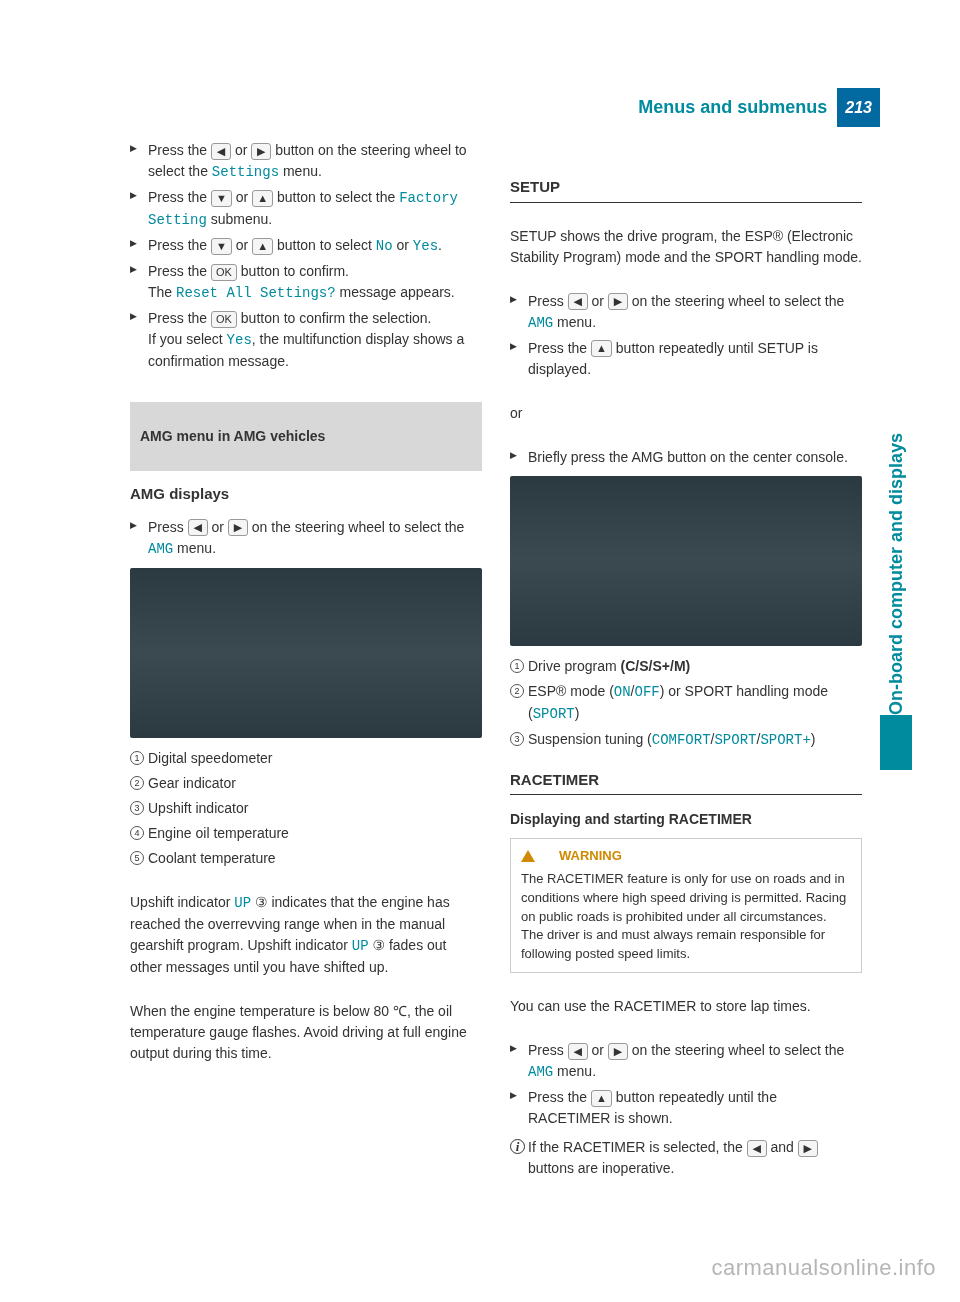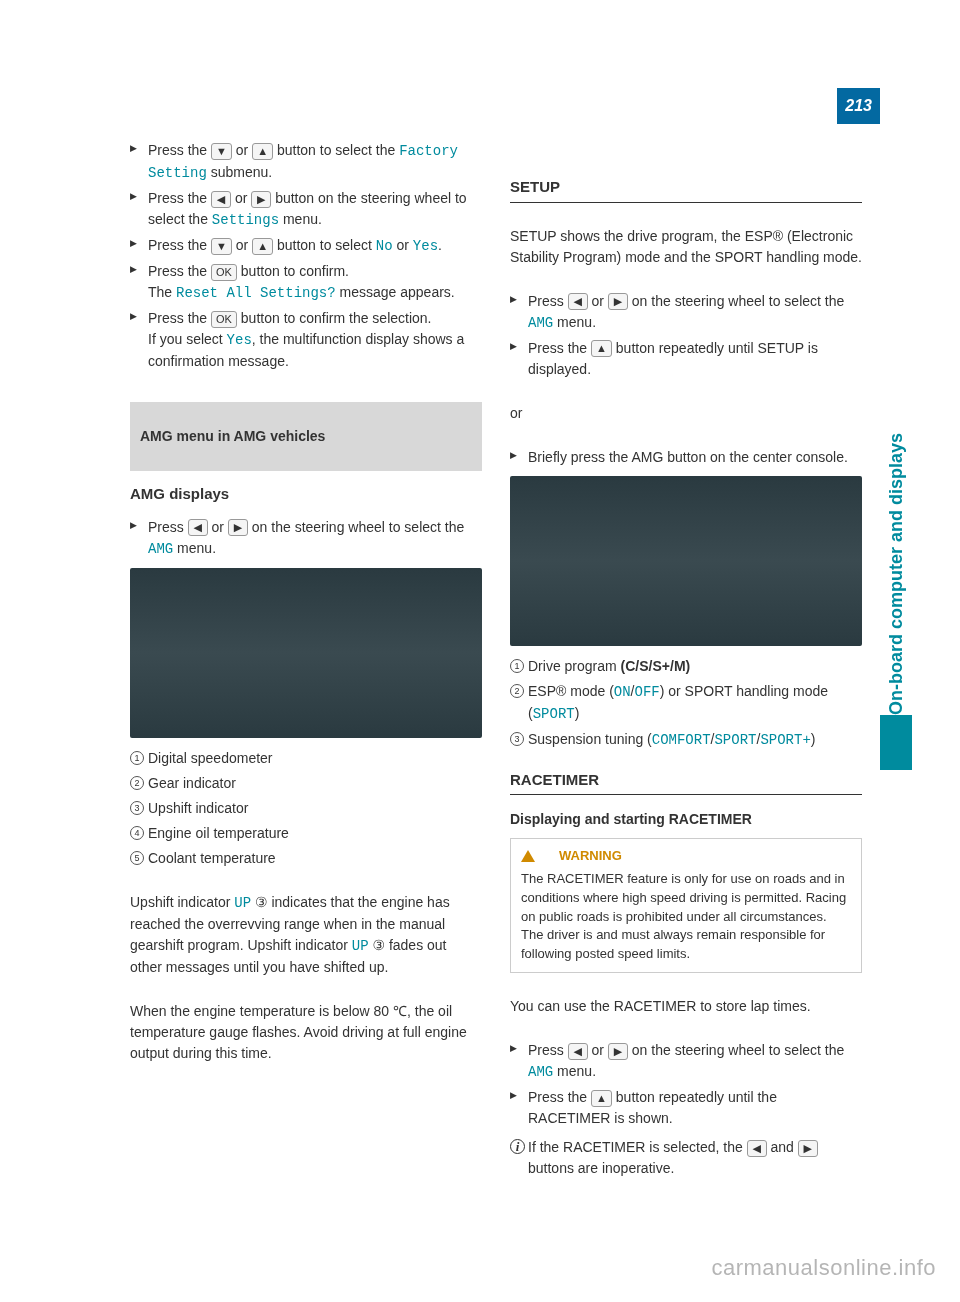--- a/index.html
+++ b/index.html
@@ -179,39 +179,40 @@
     font-size: 22px;
     color: rgba(120,120,120,0.55);
     font-family: Arial, sans-serif;
     letter-spacing: 0.5px;
   }
 </style>
 </head>
 <body>
 
 <div class="header-bar">
+  <div class="header-title">Menus and submenus</div>
   <div class="page-num-box">213</div>
 </div>
 
 <div class="side-tab">
   <div class="side-tab-text">On-board computer and displays</div>
   <div class="side-tab-block"></div>
 </div>
 
 <div class="content">
 
   <div class="col">
     <div id="left-steps-a">
         <div class="step">
           <div class="step-marker"></div>
+          <div class="step-text">Press the <span class="btn-box">◀</span> or <span class="btn-box">▶</span> button on the steering wheel to select the <span class="tt">Settings</span> menu.</div>
+        </div>
+        <div class="step">
+          <div class="step-marker"></div>
           <div class="step-text">Press the <span class="btn-box">▼</span> or <span class="btn-box">▲</span> button to select the <span class="tt">Factory Setting</span> submenu.</div>
-        </div>
-        <div class="step">
-          <div class="step-marker"></div>
-          <div class="step-text">Press the <span class="btn-box">◀</span> or <span class="btn-box">▶</span> button on the steering wheel to select the <span class="tt">Settings</span> menu.</div>
         </div>
         <div class="step">
           <div class="step-marker"></div>
           <div class="step-text">Press the <span class="btn-box">▼</span> or <span class="btn-box">▲</span> button to select <span class="tt">No</span> or <span class="tt">Yes</span>.</div>
         </div>
         <div class="step">
           <div class="step-marker"></div>
           <div class="step-text">Press the <span class="btn-box">OK</span> button to confirm.<br>The <span class="tt">Reset All Settings?</span> message appears.</div>
         </div>
         <div class="step">

